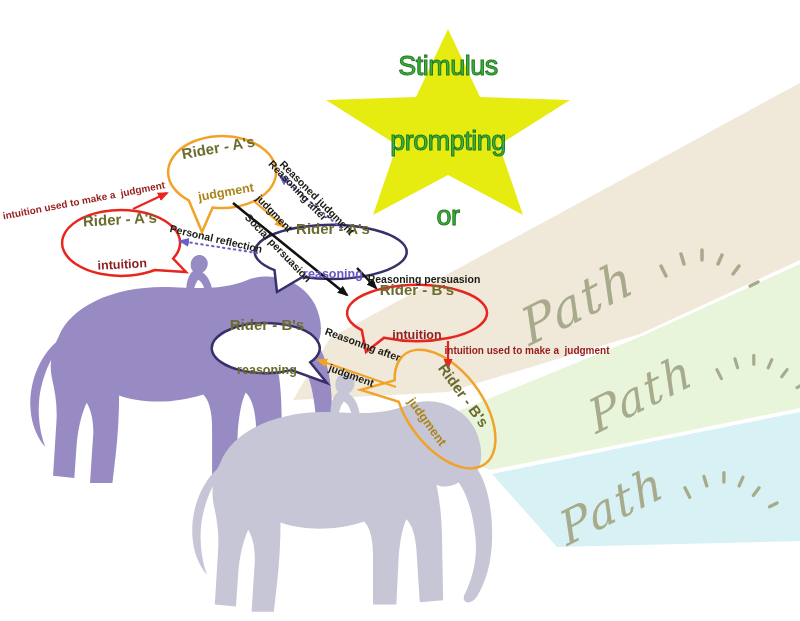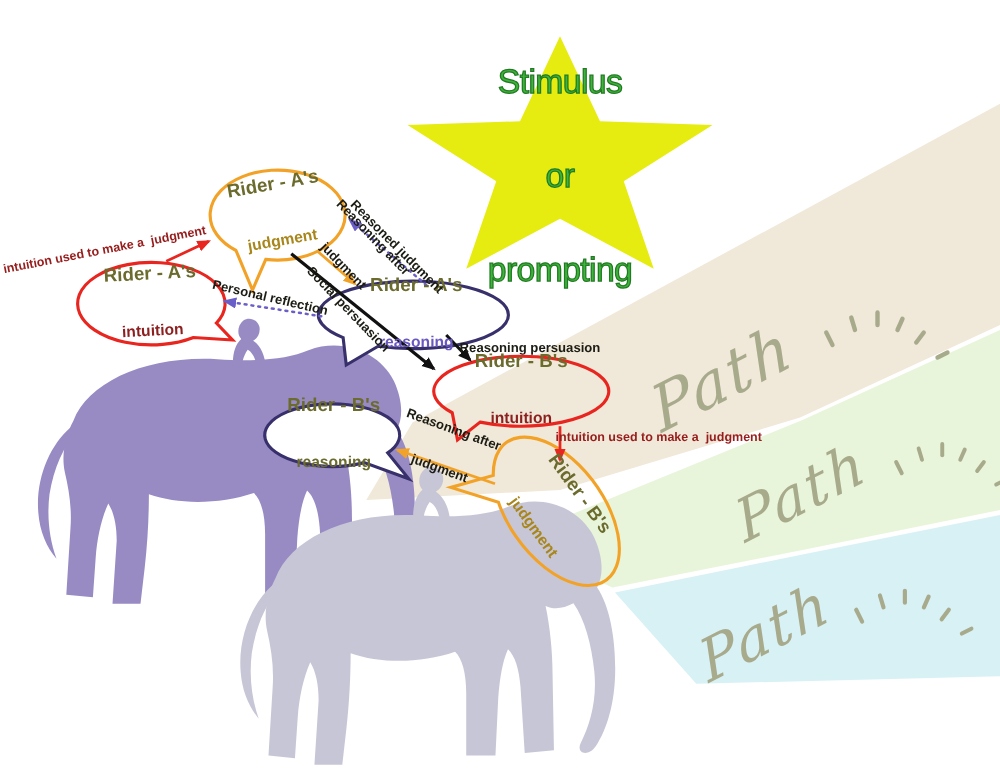--- a/index.html
+++ b/index.html
@@ -98,22 +98,22 @@
       <line x1="233" y1="203" x2="347" y2="295" stroke="#111111" stroke-width="2.6" marker-end="url(#ah-black)"></line>
       <line x1="357" y1="268" x2="376" y2="288" stroke="#111111" stroke-width="2.4" marker-end="url(#ah-black)"></line>
       <line x1="257" y1="253" x2="180" y2="241" stroke="#6a5fc8" stroke-width="2" stroke-dasharray="1.5 4" stroke-linecap="round" marker-end="url(#ah-purple)"></line>
       <line x1="448" y1="341" x2="448" y2="368" stroke="#e8251f" stroke-width="2.2" marker-end="url(#ah-red)"></line>
       <line x1="396" y1="387" x2="318" y2="360" stroke="#f2a227" stroke-width="2.2" marker-end="url(#ah-orange)"></line>
     </g>
   </svg>
 
   <div class="txt star-text" style="left:448px;top:141px;">
     <div>Stimulus</div>
+    <div>prompting</div>
     <div>or</div>
-    <div>prompting</div>
   </div>
 
   <div class="txt" style="left:222px;top:169px;transform:translate(-50%,-50%) rotate(-10deg);">
     <div class="bt1">Rider - A's</div>
     <div class="bt2 c-judg">judgment</div>
   </div>
   <div class="txt" style="left:121px;top:241px;transform:translate(-50%,-50%) rotate(-3deg);">
     <div class="bt1">Rider - A's</div>
     <div class="bt2 c-int">intuition</div>
   </div>

